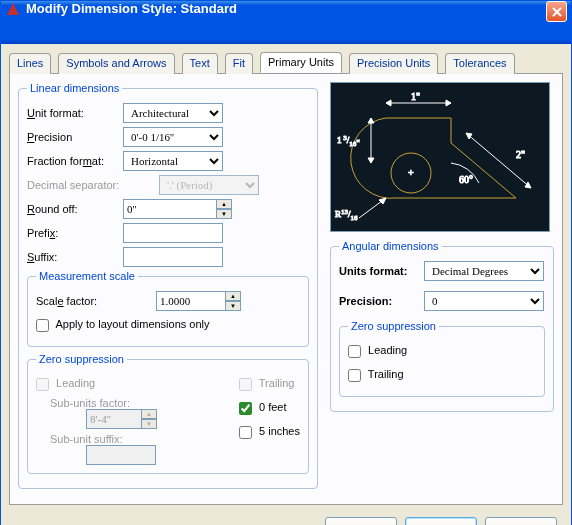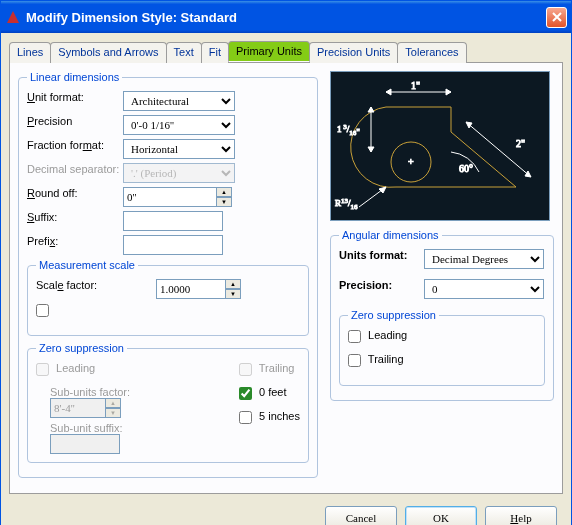--- a/index.html
+++ b/index.html
@@ -7,68 +7,68 @@
     margin: 0;
     font-family: Tahoma, sans-serif;
     font-size: 11px;
     background: #ece9d8;
     width: 572px;
     height: 525px;
     overflow: hidden;
   }
   .window { border: 1px solid #0054e3; background: #ece9d8; }
   .titlebar {
-    height: 32px;
+    height: 43px;
     background: linear-gradient(to bottom, #3a8fe6 0%, #0054e3 10%, #0054e3 90%, #0040c0 100%);
-    display: flex; align-items: center; padding: 0 4px;
+    display: flex; padding: 0 4px;
     color: #fff; font-weight: bold; font-size: 13px;
   }
   .titlebar .appicon { width: 16px; height: 16px; margin-right: 5px; display:flex;align-items:center;justify-content:center;}
   .closebtn {
     margin-left: auto; width: 21px; height: 21px;
     background: linear-gradient(to bottom,#f7a790,#e2542a);
     border: 1px solid #fff; border-radius: 3px;
     display: flex; align-items: center; justify-content: center;
     color: #fff; font-weight: bold; font-size: 13px;
   }
-  .tabs { display: flex; gap: 0; margin: 8px 8px 0 8px; position: relative; z-index: 2; }
+  .tabs { display: flex; gap: 8px; margin: 8px 8px 0 8px; position: relative; z-index: 2; }
   .tab {
     padding: 3px 7px; border: 1px solid #9c9c9c; border-bottom: none;
     background: #f4f3ee; border-radius: 4px 4px 0 0; margin-right: -1px;
     position: relative; top: 1px; color: #003399;
   }
-  .tab.active { background: #84cc16; border-bottom: 1px solid #fcfcfe; top: 0; padding-bottom: 4px; z-index: 3; color:#000;}
+  .tab.active { background: #ffffff; border-bottom: 1px solid #fcfcfe; top: 0; padding-bottom: 4px; z-index: 3; color:#000;}
   .tabpanel {
     margin: 0 8px 8px 8px; border: 1px solid #9c9c9c; background: #fcfcfe;
     padding: 8px; height: 432px;
   }
   fieldset {
     border: 1px solid #b0c4de; border-radius: 4px;
     padding: 6px 8px 8px 8px; margin: 0 0 6px 0;
   }
   legend { color: #0046d5; padding: 0 3px; font-size: 11px;}
-  .row { display: flex; align-items: flex-start; margin: 2px 0; min-height: 22px; }
+  .row { display: flex; align-items: center; margin: 2px 0; min-height: 22px; }
   .lbl { width: 96px; }
   .lbl u { text-decoration: underline; }
   .lbl2 { width: 85px; font-weight: bold; }
   select, input[type=text] {
     font-family: Tahoma; font-size: 11px;
     border: 1px solid #7b9ebd; height: 20px; padding: 1px 3px;
     background:#fff;
   }
-  select { width: 112px; }
+  select { width: 100px; }
   input[type=text] { width: 100px; }
   .spinwrap { display: flex; }
   .spin { display: flex; flex-direction: column; margin-left: -1px; }
   .spin button {
     width: 16px; height: 10px; font-size: 6px; line-height: 6px;
     border: 1px solid #7b9ebd; background: #eceae0; padding: 0;
   }
   .disabled { color: #9a9a9a; }
-  select:disabled, input:disabled { background: #f0f0f0; color:#9a9a9a;}
+  select:disabled, input:disabled { background: #f0f0f0; color:#9a9a9a;margin-left:36px;}
   input[type=checkbox] { margin: 0 4px 0 0; vertical-align: middle;}
   .check-green { accent-color: #2a8a2a; }
   .cols { display: flex; gap: 12px; }
   .leftcol { width: 300px; }
   .rightcol { flex: 1; }
   .preview {
     width: 220px; height: 150px; background: #0c1822;
     border: 1px solid #7b9ebd; position: relative; margin-bottom: 8px;
   }
   .btnbar { display:flex; justify-content:flex-end; gap:8px; padding: 4px 14px 10px; }
@@ -132,42 +132,42 @@
               <span class="lbl"><u>R</u>ound off:</span>
             <div class="spinwrap">
                 <input type="text" style="width: 94px;" value="0''">
               <div class="spin">
                   <button>▲</button>
                   <button>▼</button>
                 </div>
               </div>
             </div>
           <div class="row">
+              <span class="lbl">Prefi<u>x</u>:</span>
+            <input type="text" value="" style="">
+            </div>
+          <div class="row">
               <span class="lbl"><u>S</u>uffix:</span>
-            <input type="text" value="" style="">
-            </div>
-          <div class="row">
-              <span class="lbl">Prefi<u>x</u>:</span>
             <input type="text" value="" style="">
             </div>
 
           <fieldset>
             <legend>Measurement scale</legend>
             <div class="row">
                 <span style="width:120px">Scal<u>e</u> factor:</span>
               <div class="spinwrap">
                   <input type="text" style="width: 70px;" value="1.0000">
                 <div class="spin">
                     <button>▲</button>
                     <button>▼</button>
                   </div>
                 </div>
               </div>
             <div class="row">
-                <label><input type="checkbox" style=""> </label>
+                <label><input type="checkbox" style=""> <span>Apply to layout dimensions only</span></label>
               </div>
           </fieldset>
 
           <fieldset>
             <legend>Zero suppression</legend>
             <div style="display:flex;gap:20px">
               <div style="flex:1">
                 <div class="row disabled">
                     <label><input type="checkbox" disabled="" style=""> <span>Leading</span></label>
                   </div>

